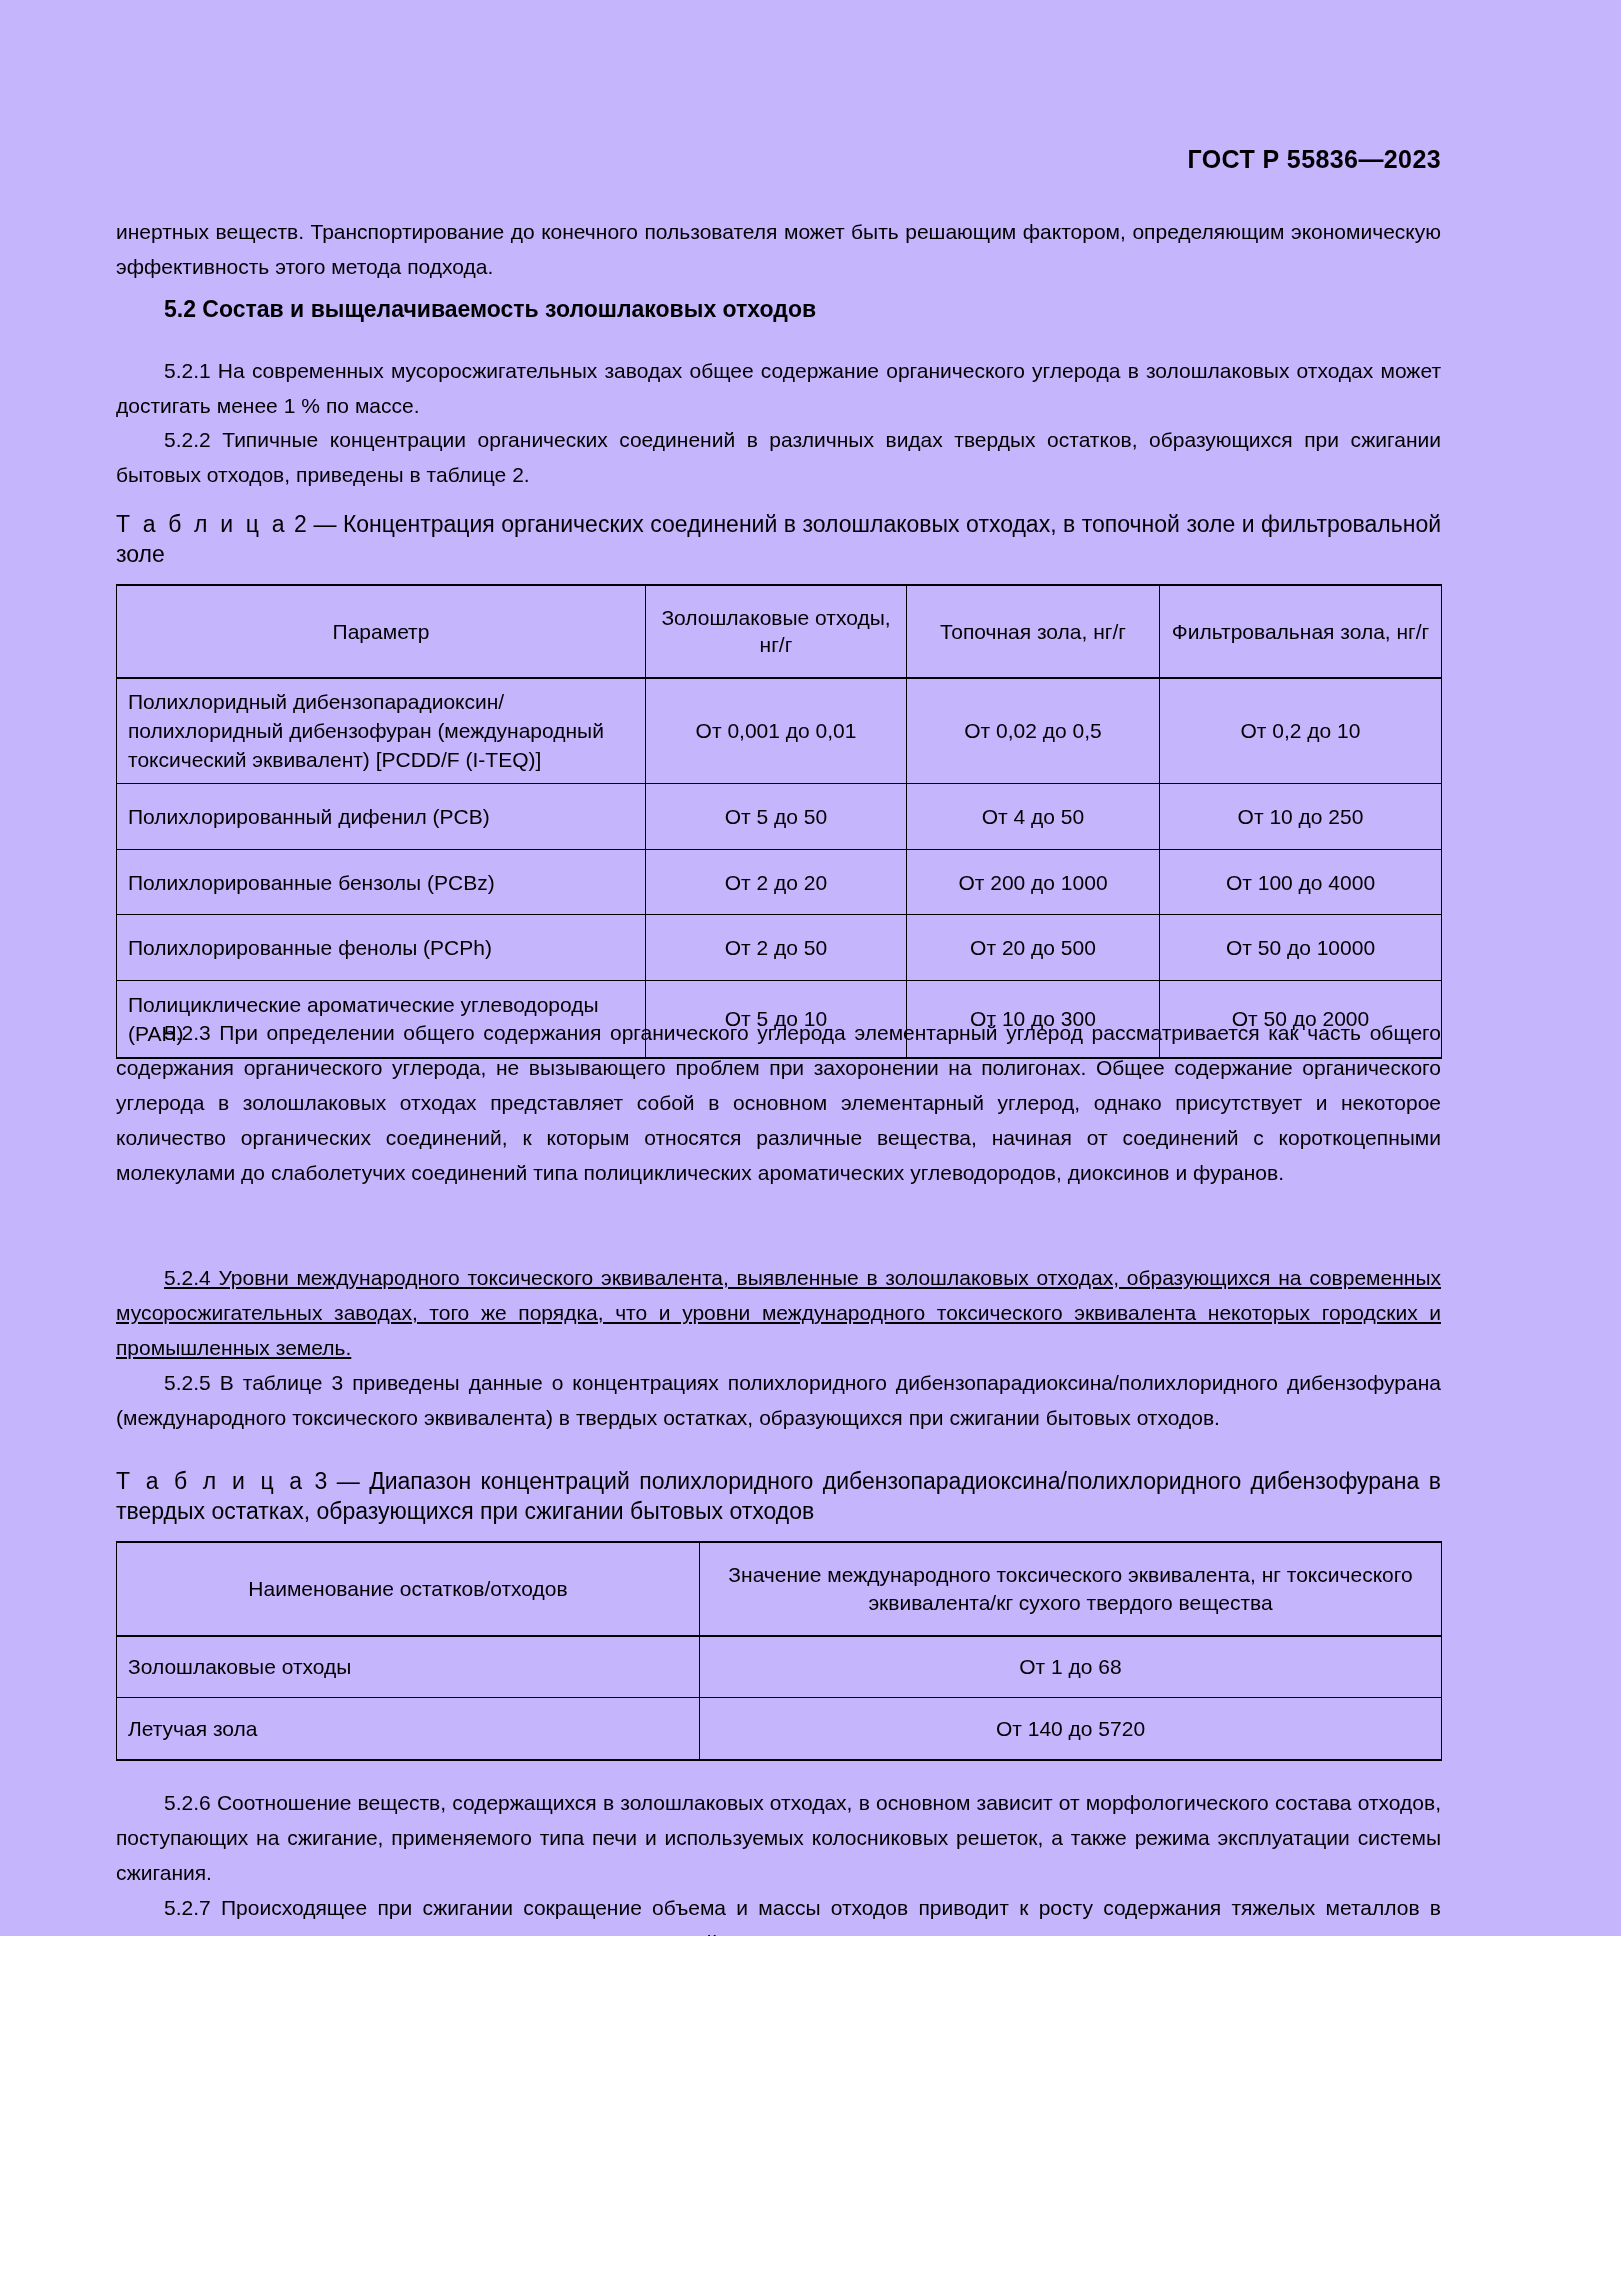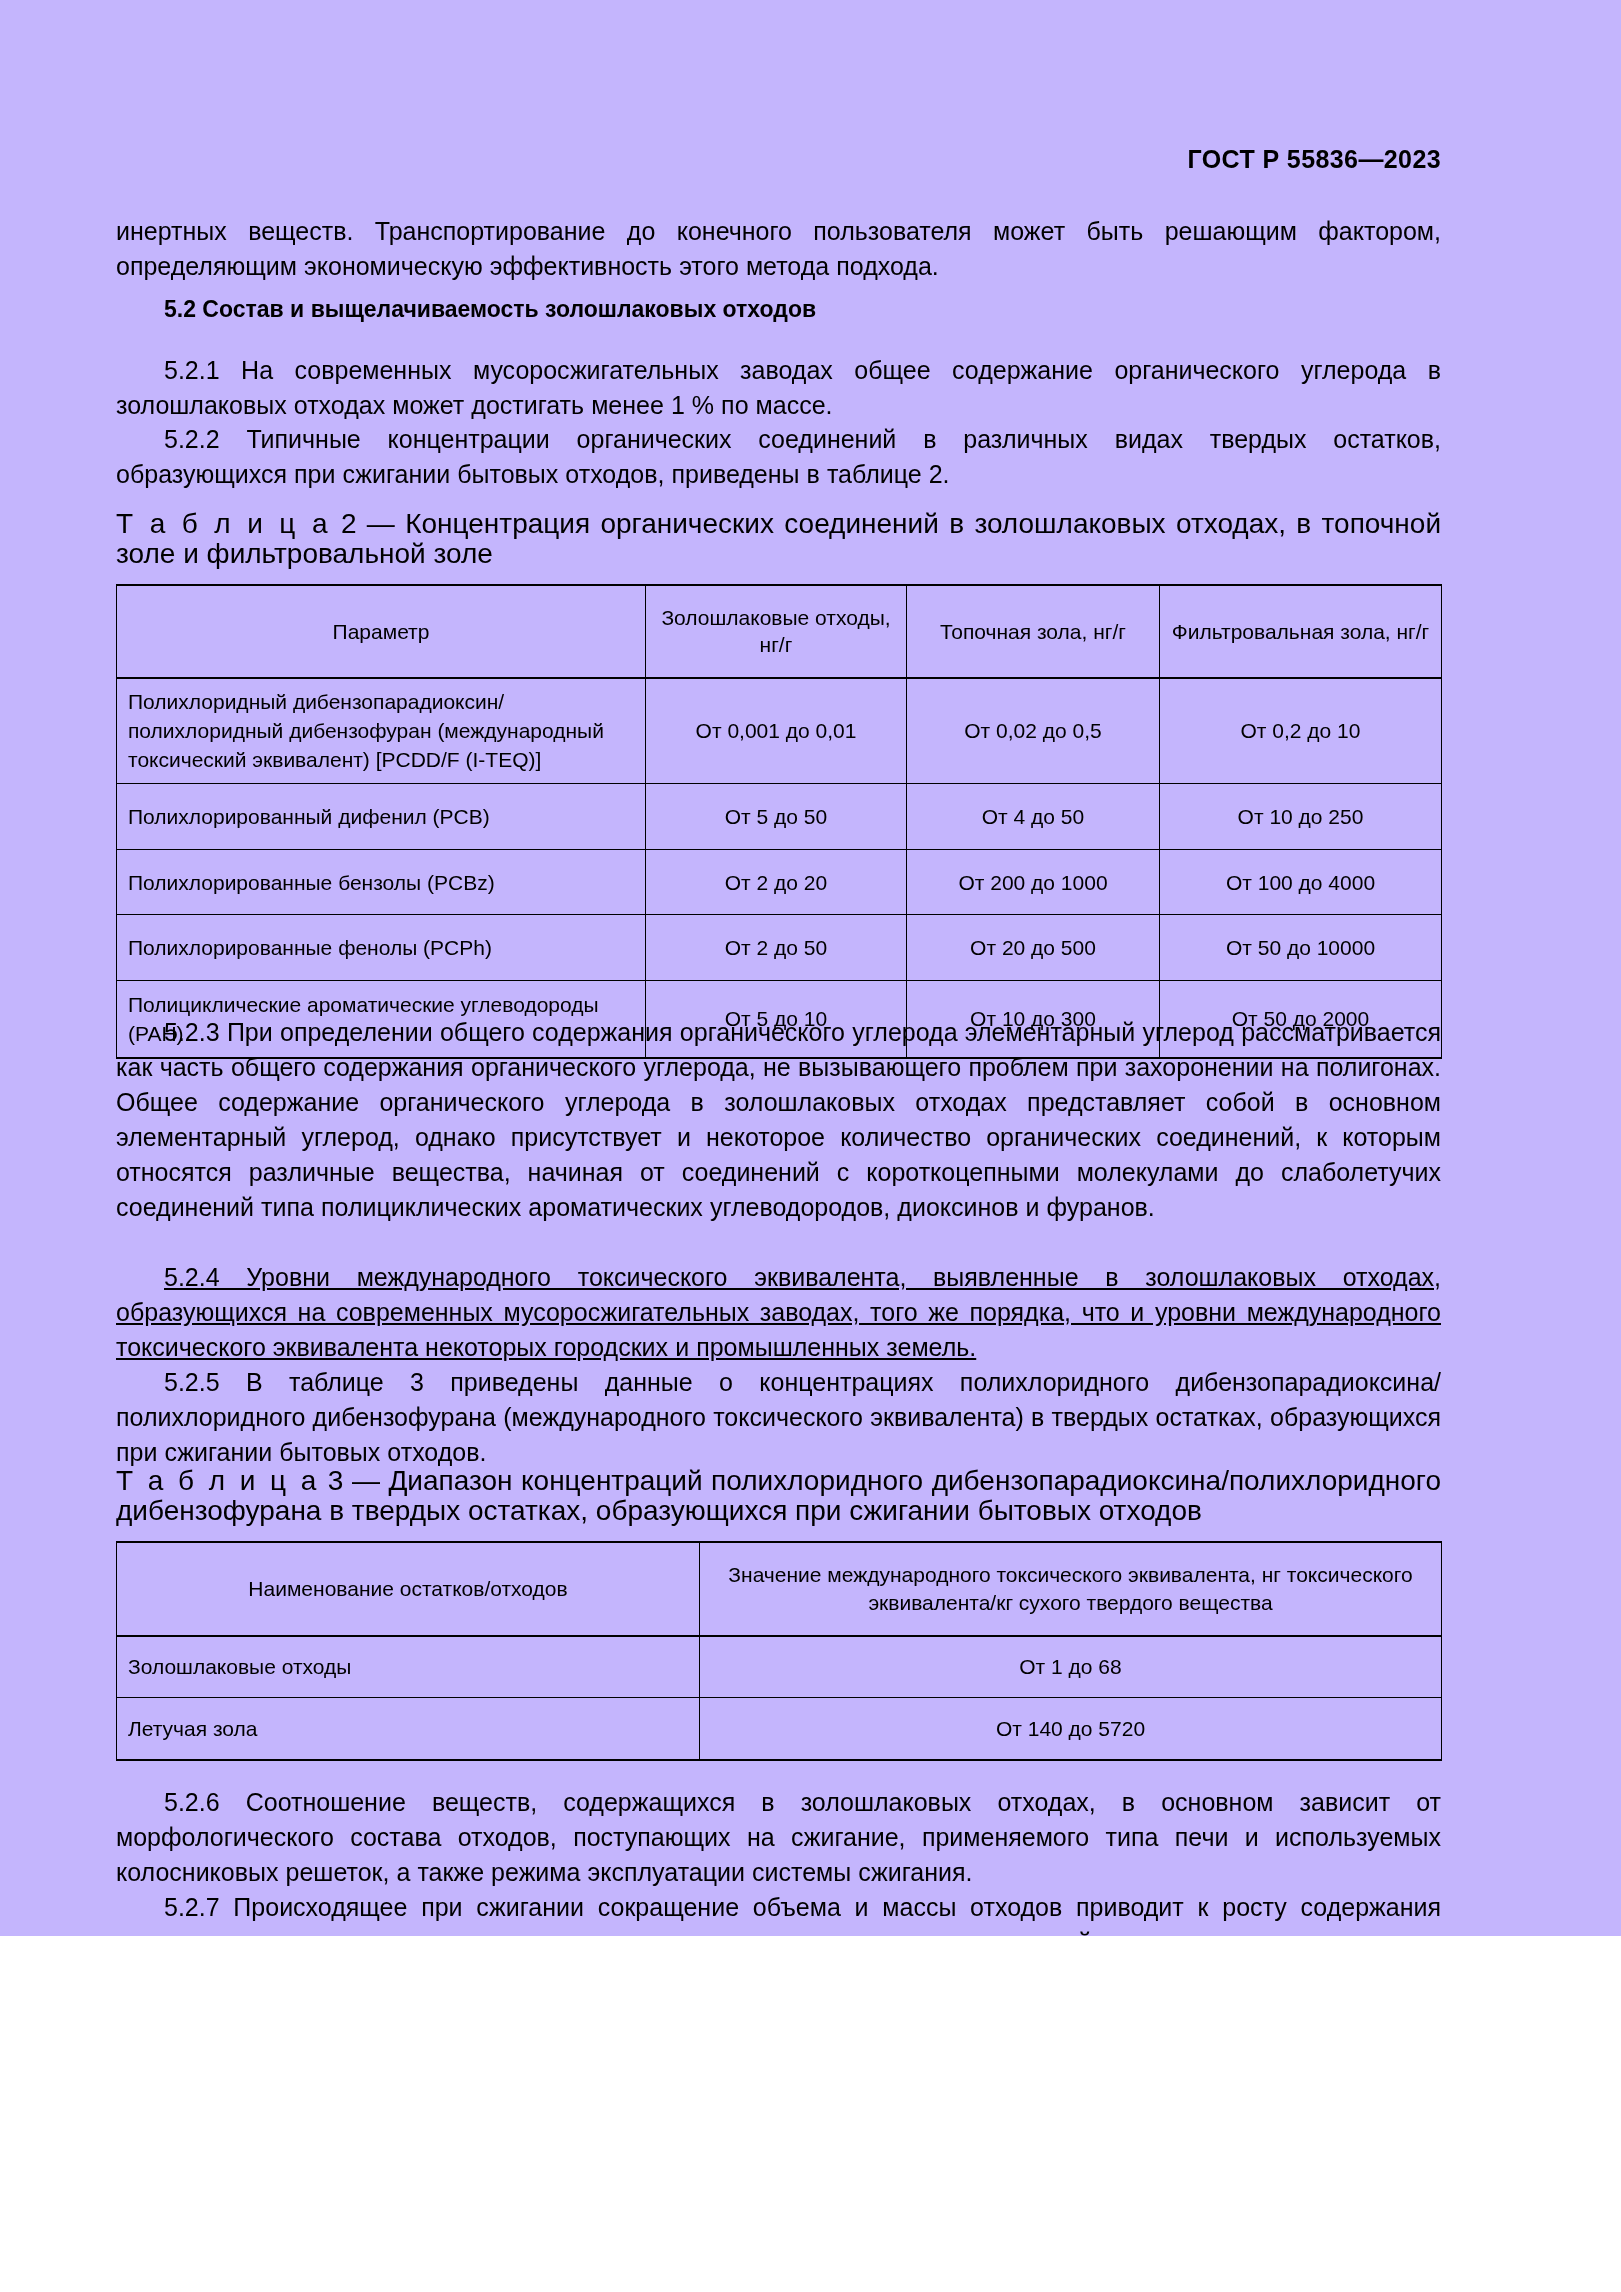--- a/index.html
+++ b/index.html
@@ -39,21 +39,21 @@
   }
 
   
   .body-block {
     position: absolute;
     left: 116px;
     width: 1325px;
   }
   p.para {
     margin: 0;
-    font-size: 25px;
+    font-size: 21px;
     line-height: 35px;
     text-align: justify;
     text-justify: inter-word;
     word-spacing: 0.1px;
   }
   p.para.indent {
     text-indent: 48px;
   }
   p.para.noindent {
     text-indent: 0;
@@ -61,21 +61,21 @@
   h2.clause {
     margin: 0;
     font-size: 23px;
     line-height: 35px;
     font-weight: bold;
     text-indent: 48px;
   }
 
   
   .tbl-caption {
-    font-size: 28px;
+    font-size: 23px;
     line-height: 30px;
     text-align: justify;
   }
   .tbl-caption .tword {
     letter-spacing: 3.1px;
   }
 
   
   table.doc-table {
     border-collapse: collapse;

